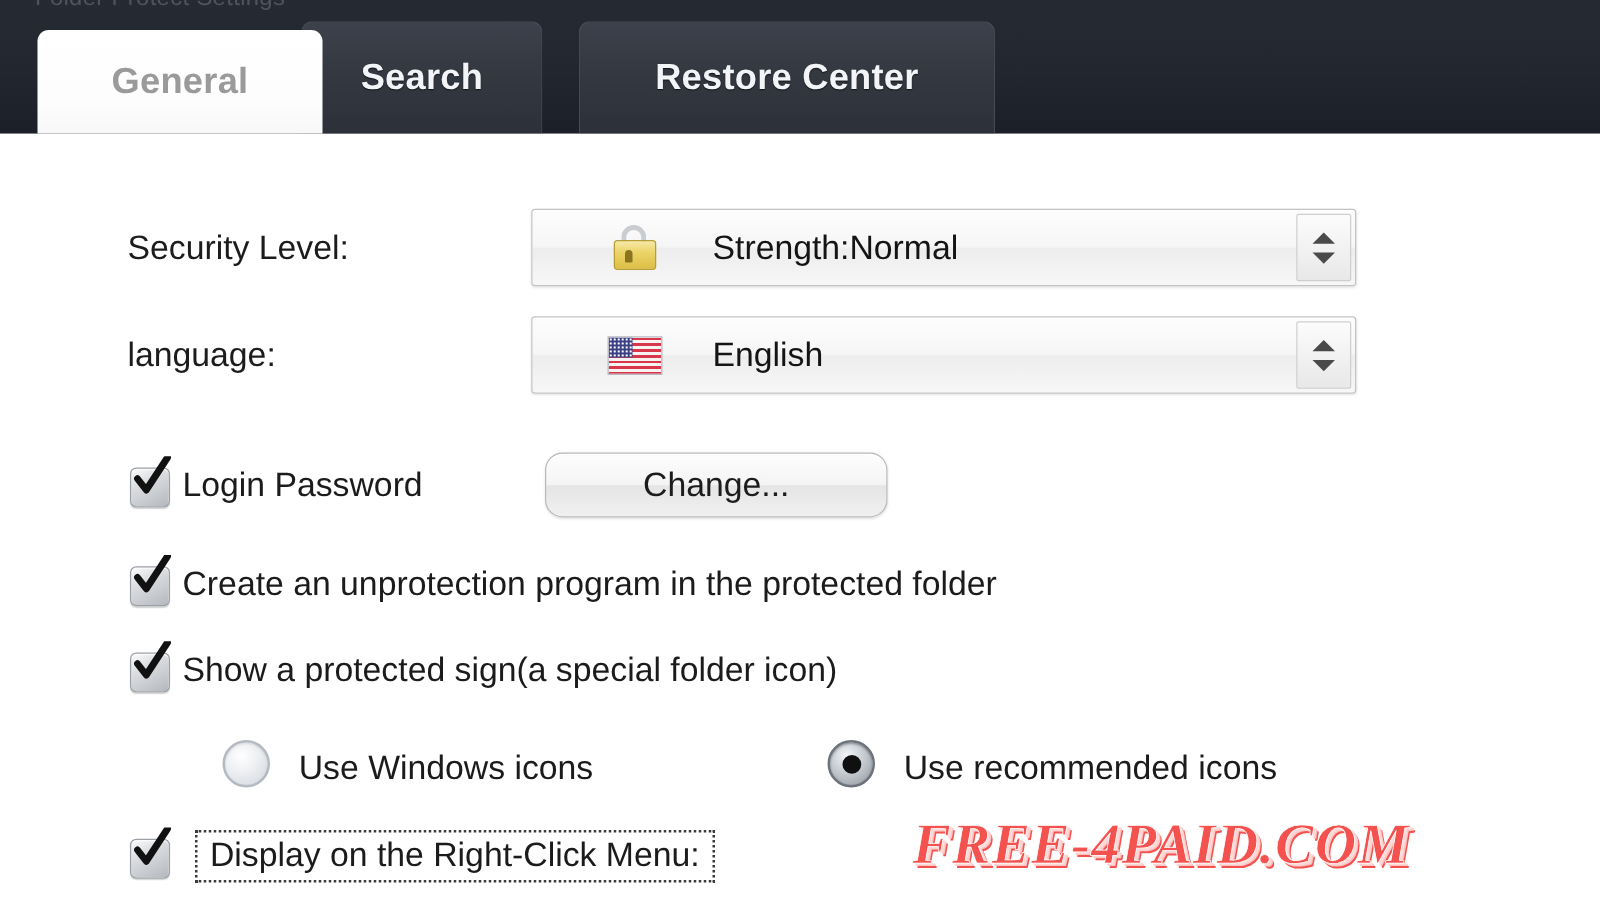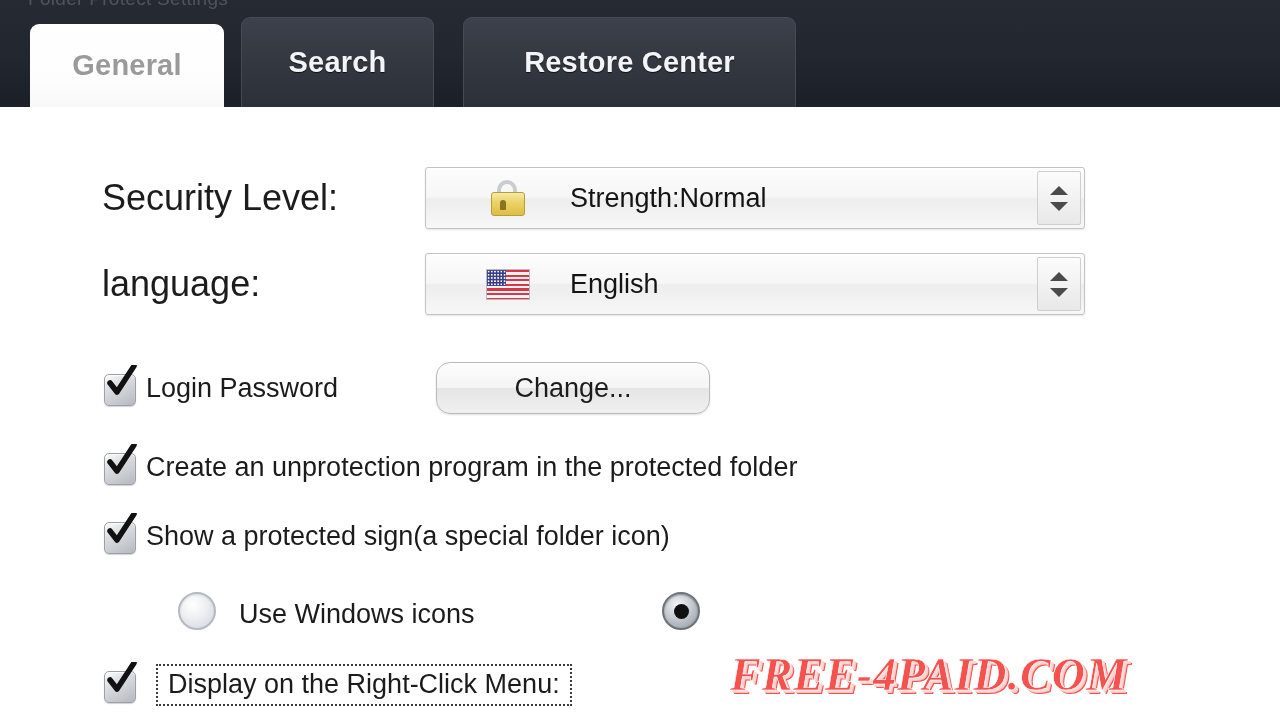--- a/index.html
+++ b/index.html
@@ -72,41 +72,41 @@
     background: #fbfbfb;
     background: linear-gradient(180deg, #ffffff 0%, #fdfdfd 70%, #f8f8f8 100%);
     border: none;
     height: 83px;
   }
   .tab.active .tab-label {
     color: #9a9a9a;
     text-shadow: 0 1px 0 rgba(255,255,255,.9);
   }
 
-  #tab-general { left: 30px;  width: 194px; }
+  #tab-general { left: 30px;  width: 228px; }
   #tab-search  { left: 241px; width: 193px; }
   #tab-restore { left: 463px; width: 333px; }
 
   
   .content {
     position: absolute;
     left: 0; top: 107px;
     width: 1280px;
     height: 613px;
     background: #ffffff;
   }
 
   .row {
     position: absolute;
     display: flex;
     align-items: center;
   }
 
   .field-label {
-    font-size: 36px;
+    font-size: 27px;
     color: #1c1c1c;
     white-space: nowrap;
   }
 
   
   .combo {
     position: relative;
     box-sizing: border-box;
     height: 62px;
     background: linear-gradient(180deg, #fdfdfd 0%, #f6f6f6 48%, #ededed 52%, #f7f7f7 100%);
@@ -403,20 +403,21 @@
     <div class="row" style="left:178px; top:485px;">
       <span class="radio-wrap">
         <span class="rb off"></span>
         <span class="rb-label">Use Windows icons</span>
       </span>
     </div>
 
     <div class="row" style="left:662px; top:485px;">
       <span class="radio-wrap">
         <span class="rb on"></span>
+        <span class="rb-label">Use recommended icons</span>
       </span>
     </div>
 
     <div class="row" style="left:102px; top:557px;">
       <span class="cb">
         <span class="cb-box"></span>
         <svg class="cb-tick" viewBox="0 0 30 34">
           <path d="M3 18 L10 27 L27 1" fill="none" stroke="#111111" stroke-width="5.5" stroke-linecap="round" stroke-linejoin="round"></path>
         </svg>
       </span>

